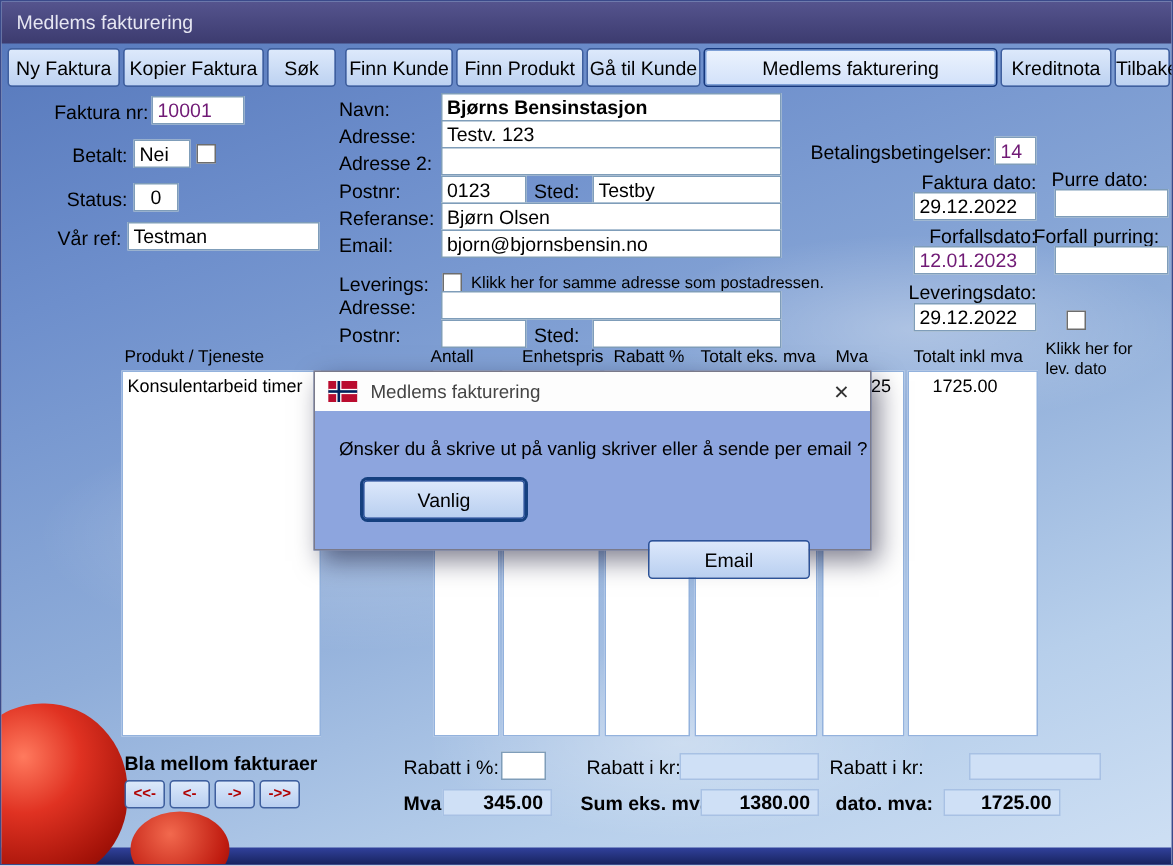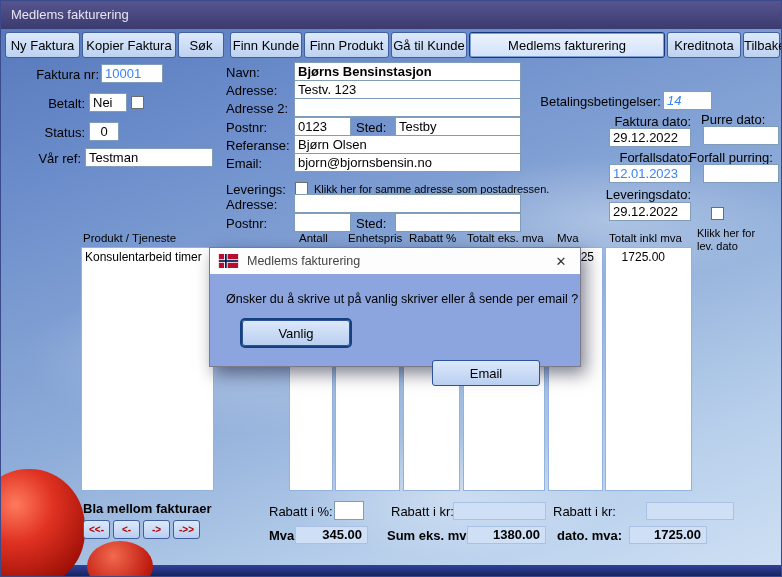--- a/index.html
+++ b/index.html
@@ -20,21 +20,21 @@
        color:#000;padding:0;cursor:pointer;}
   .tb-btn.sel{background:linear-gradient(#ecf3fd,#d2e1fa);border:1px solid #16387e;
        box-shadow:inset 0 0 0 1px #7d9fd6;}
   .lbl{position:absolute;font-size:13px;color:#000;white-space:nowrap;}
   .lbl.r{text-align:right;}
   .lbl.b{font-weight:bold;}
   .lbl.small{font-size:11px;}
   .wrap{white-space:normal;line-height:13px;}
   .inp{position:absolute;background:#fff;border:1px solid #7f9db9;height:19px;
        font:13px "Liberation Sans",sans-serif;padding:0 3px;box-sizing:border-box;outline:none;}
-  .inp.red{color:#3b82f6;}
+  .inp.red{color:#701a75;}
   .inp.bold{font-weight:bold;}
   .inp.ctr{text-align:center;}
   .chk{position:absolute;width:13px;height:13px;background:#fff;border:1px solid #6d6d6d;
        box-sizing:border-box;cursor:pointer;}
   .bluefield{position:absolute;background:#cfe0f6;border:1px solid #a8c1e4;height:18px;
        font:13px "Liberation Sans",sans-serif;padding:0 5px;box-sizing:border-box;}
   .bluefield.num{font-weight:bold;text-align:right;}
   .th{position:absolute;top:231px;font-size:11.5px;color:#000;white-space:nowrap;}
   .col{position:absolute;top:246px;height:244px;background:#fff;border:1px solid #93b2dd;box-sizing:border-box;}
   .cell{font-size:12px;line-height:16px;padding:1px 3px;height:16px;overflow:hidden;cursor:default;}
@@ -114,36 +114,36 @@
   <span class="chk" style="left:294px;top:181px;"></span>
   <div class="lbl small" style="left:313px;top:182px;">Klikk her for samme adresse som postadressen.</div>
   <div class="lbl" style="left:225px;top:196px;">Adresse:</div>
   <input class="inp" style="left: 293px; top: 193px; width: 227px;" value="">
   <div class="lbl" style="left:225px;top:215px;">Postnr:</div>
   <input class="inp" style="left: 293px; top: 212px; width: 57px;" value="">
   <div class="lbl" style="left:355px;top:215px;">Sted:</div>
   <input class="inp" style="left: 394px; top: 212px; width: 126px;" value="">
 
   <div class="lbl r" style="left:534px;top:93px;width:126px;">Betalingsbetingelser:</div>
-  <input class="inp red" style="left: 662px; top: 90px; width: 49px; font-style: italic;" value="14">
+  <input class="inp red" style="left: 662px; top: 90px; width: 28px;" value="14">
   <div class="lbl r" style="left:606px;top:113px;width:84px;">Faktura dato:</div>
   <input class="inp" style="left: 608px; top: 127px; width: 82px;" value="29.12.2022">
   <div class="lbl" style="left:700px;top:111px;">Purre dato:</div>
   <input class="inp" style="left: 702px; top: 125px; width: 76px;" value="">
   <div class="lbl r" style="left:606px;top:149px;width:84px;">Forfallsdato:</div>
   <input class="inp red" style="left: 608px; top: 163px; width: 82px;" value="12.01.2023">
   <div class="lbl" style="left:688px;top:149px;">Forfall purring:</div>
   <input class="inp" style="left: 702px; top: 163px; width: 76px;" value="">
   <div class="lbl r" style="left:602px;top:186px;width:88px;">Leveringsdato:</div>
   <input class="inp" style="left: 608px; top: 201px; width: 82px;" value="29.12.2022">
   <span class="chk" style="left:710px;top:206px;"></span>
   <div class="lbl small wrap" style="left:696px;top:226px;width:68px;">Klikk her for lev. dato</div>
 
   <div class="th" style="left:82px;">Produkt / Tjeneste</div>
-  <div class="th" style="left:298px;">Antall</div>
+  <div class="th" style="left:286px;">Antall</div>
   <div class="th" style="left:347px;">Enhetspris</div>
   <div class="th" style="left:408px;">Rabatt %</div>
   <div class="th" style="left:466px;">Totalt eks. mva</div>
   <div class="th" style="left:556px;">Mva</div>
   <div class="th" style="left:608px;">Totalt inkl mva</div>
 
   <div class="col" style="left:80px;width:133px;">
     <div class="cell">Konsulentarbeid timer</div>
   </div>
   <div class="col" style="left:288px;width:44px;">

